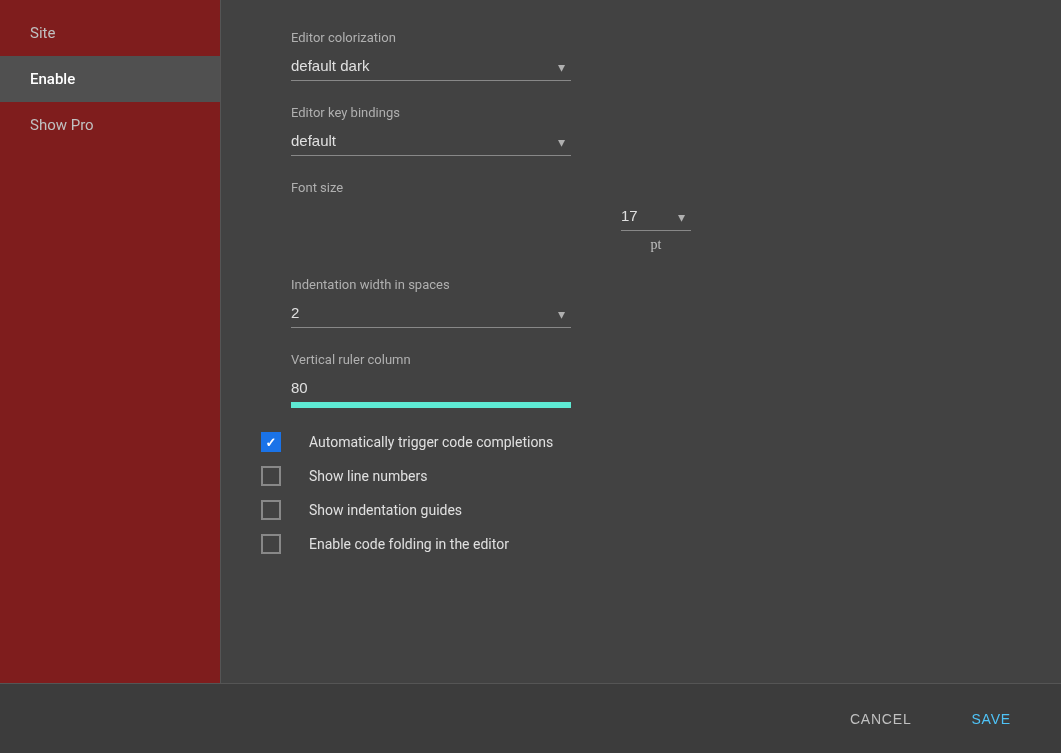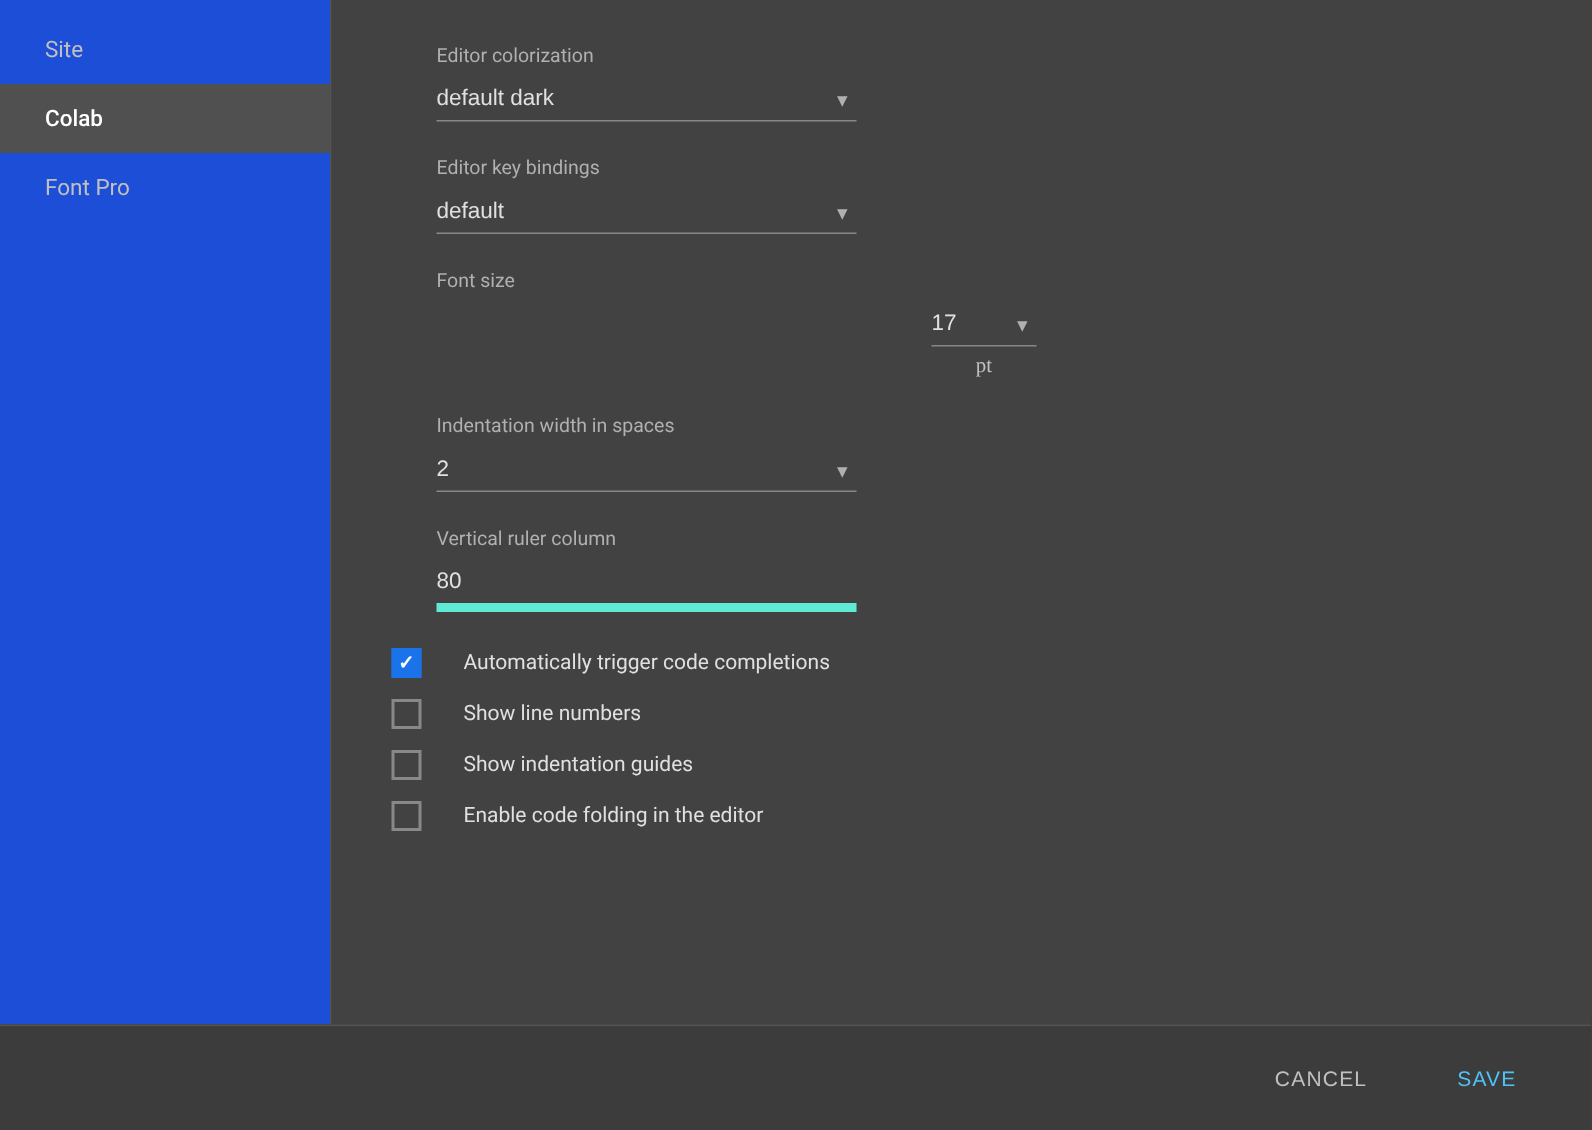--- a/index.html
+++ b/index.html
@@ -34,21 +34,21 @@
 
     .dialog-body {
       display: flex;
       flex: 1;
       overflow: hidden;
     }
 
     
     .sidebar {
       width: 220px;
-      background: #1d4ed8;
+      background: #7f1d1d;
       padding-top: 10px;
       flex-shrink: 0;
     }
 
     .sidebar-item {
       padding: 14px 30px;
       font-size: 15px;
       cursor: pointer;
       color: #c0c0c0;
     }
@@ -239,24 +239,24 @@
 <div class="dialog">
 
 
   <div class="dialog-body">
 
     <div class="sidebar">
       <div class="sidebar-item">
         <span>Site</span>
       </div>
       <div class="sidebar-item active">
-        <span>Colab</span>
+        <span>Enable</span>
       </div>
       <div class="sidebar-item">
-        <span>Font Pro</span>
+        <span>Show Pro</span>
       </div>
     </div>
 
     <div class="sidebar-divider"></div>
 
     <div class="content">
 
       <div class="setting-group">
         <span class="setting-label">Editor colorization</span>
         <div class="select-wrapper">

